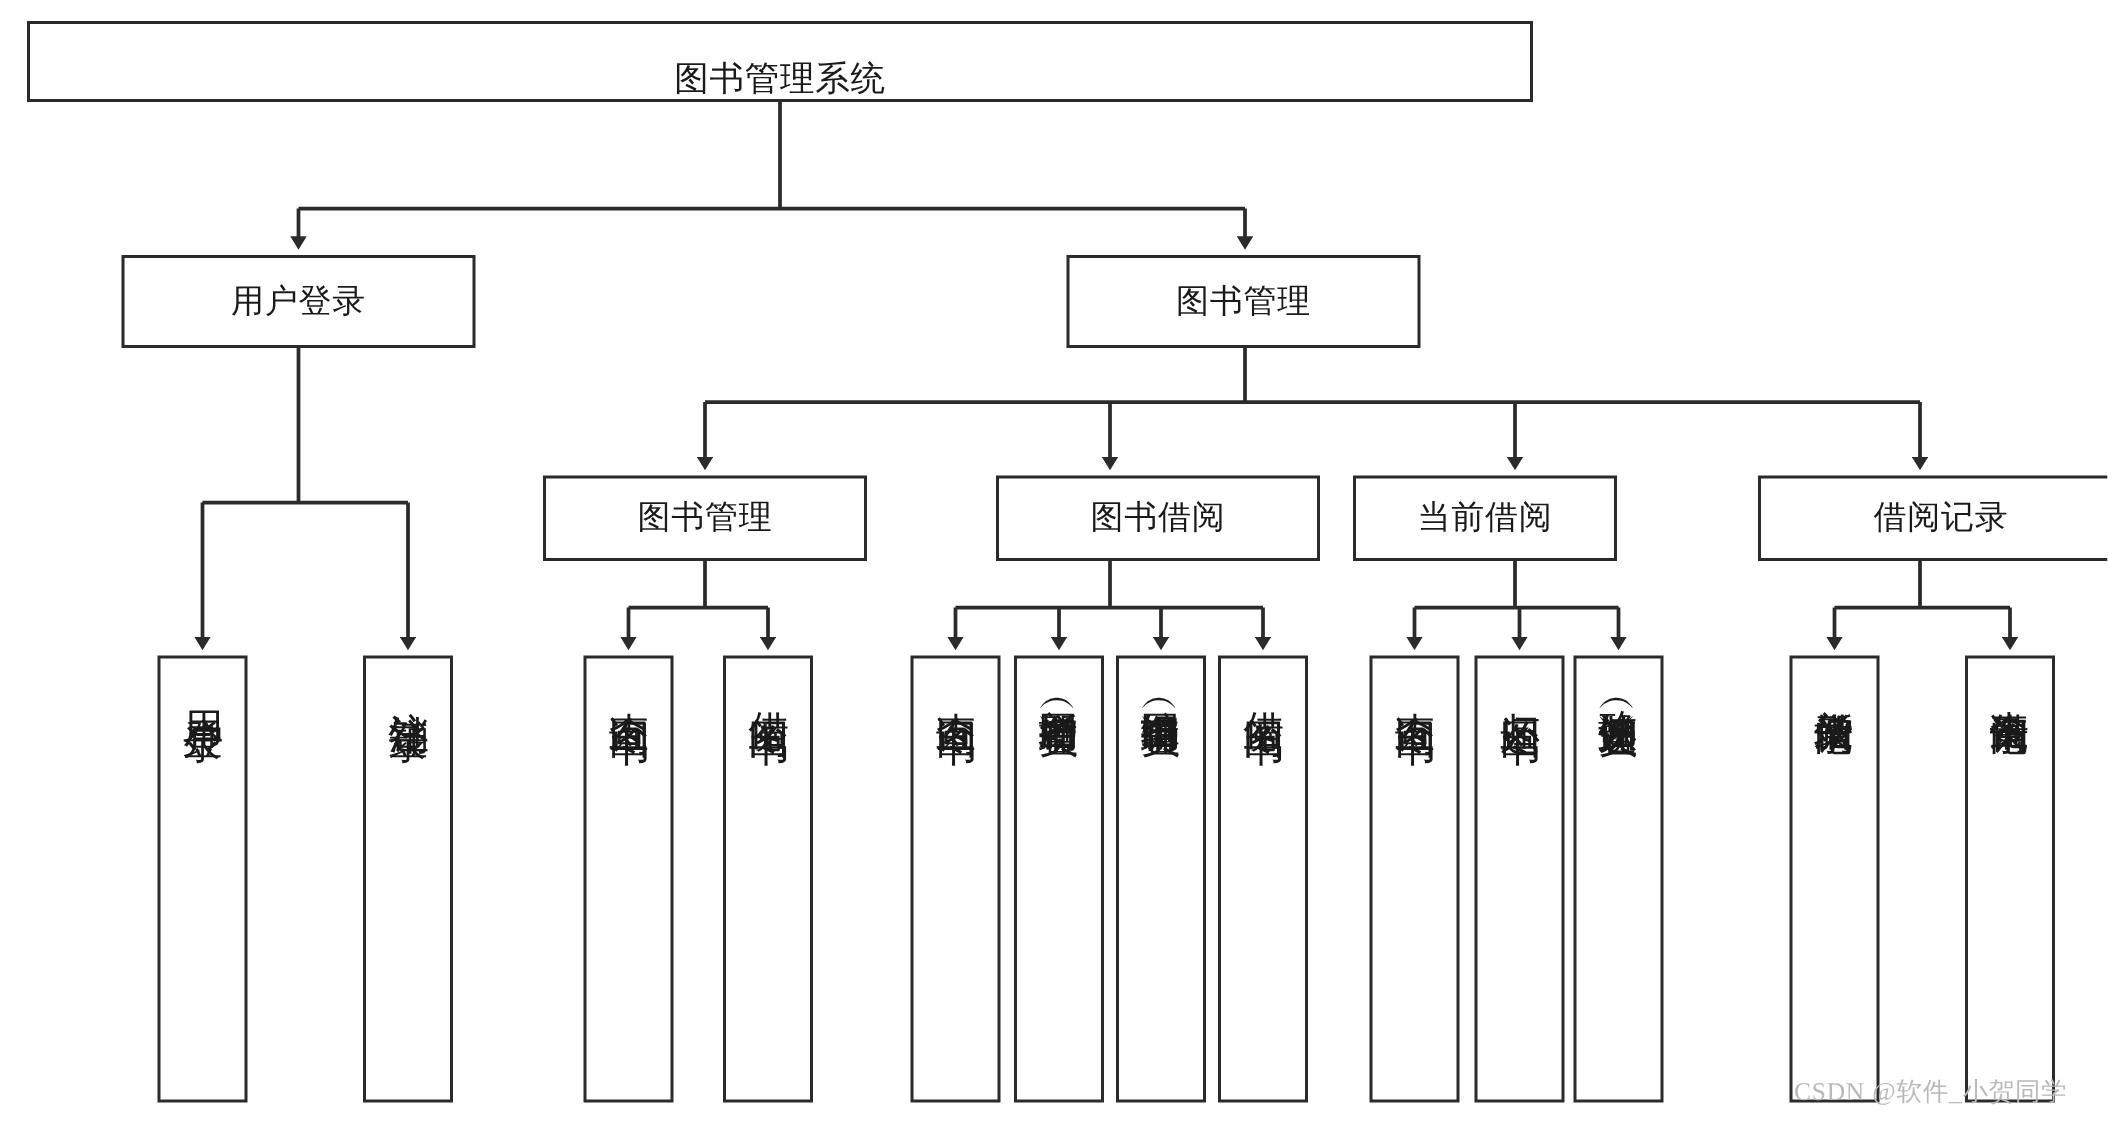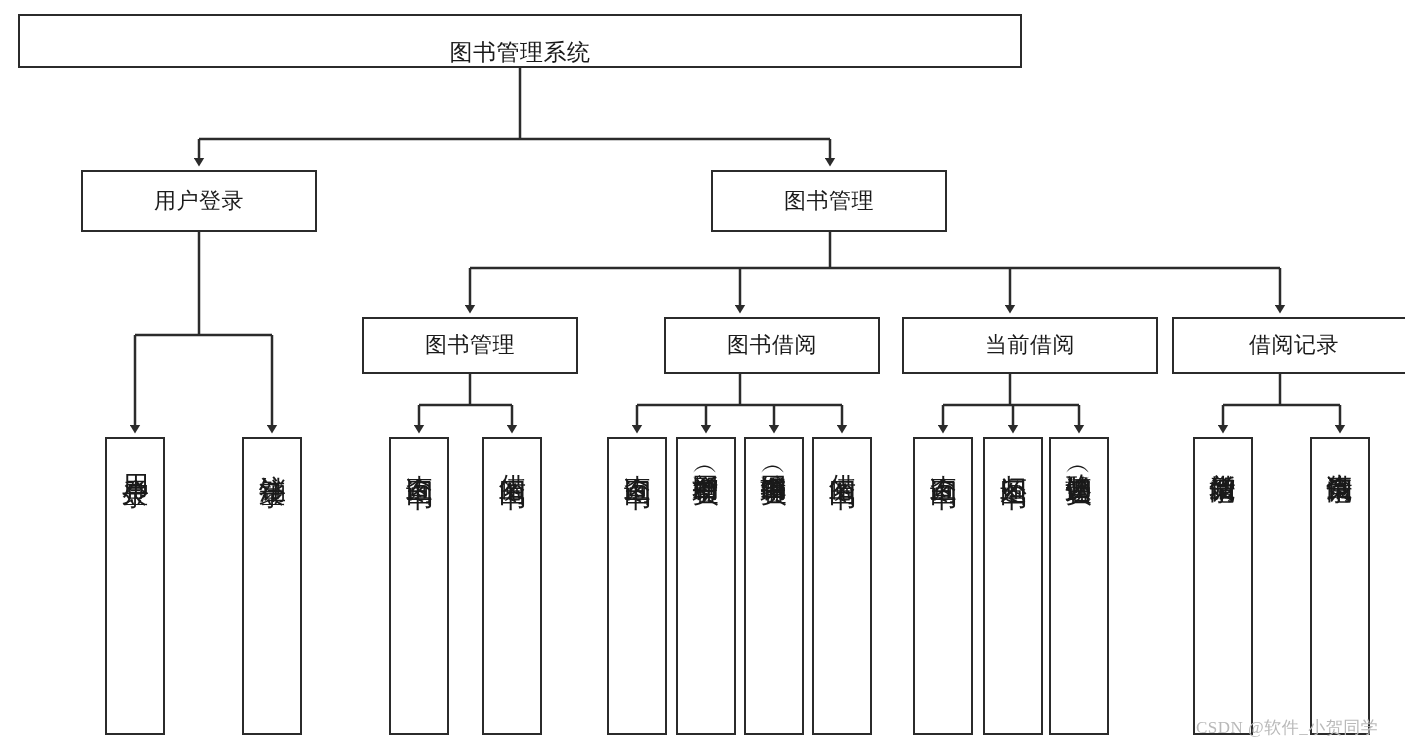--- a/index.html
+++ b/index.html
@@ -140,21 +140,21 @@
   <div class="node horiz" style="left:711px; top:170px; width:236px; height:62px;font-family:Liberation Serif, serif;">
     <span class="label">图书管理</span>
   </div>
 
   <div class="node horiz" style="left:362px; top:317px; width:216px; height:57px;">
     <span class="label">图书管理</span>
   </div>
   <div class="node horiz" style="left:632px; top:317px; width:216px; height:57px;margin-left:32px;">
     <span class="label">图书借阅</span>
   </div>
-  <div class="node horiz" style="left:902px; top:317px; width:256px; height:57px;">
+  <div class="node horiz" style="left:902px; top:317px; width:176px; height:57px;">
     <span class="label">当前借阅</span>
   </div>
   <div class="node horiz" style="left:1172px; top:317px; width:244px; height:57px;">
     <span class="label">借阅记录</span>
   </div>
 
   <div class="node vert" style="left:105px; top:437px; width:60px; height:298px;">
     <span class="label">用户登录</span>
   </div>
   <div class="node vert" style="left:242px; top:437px; width:60px; height:298px;">

